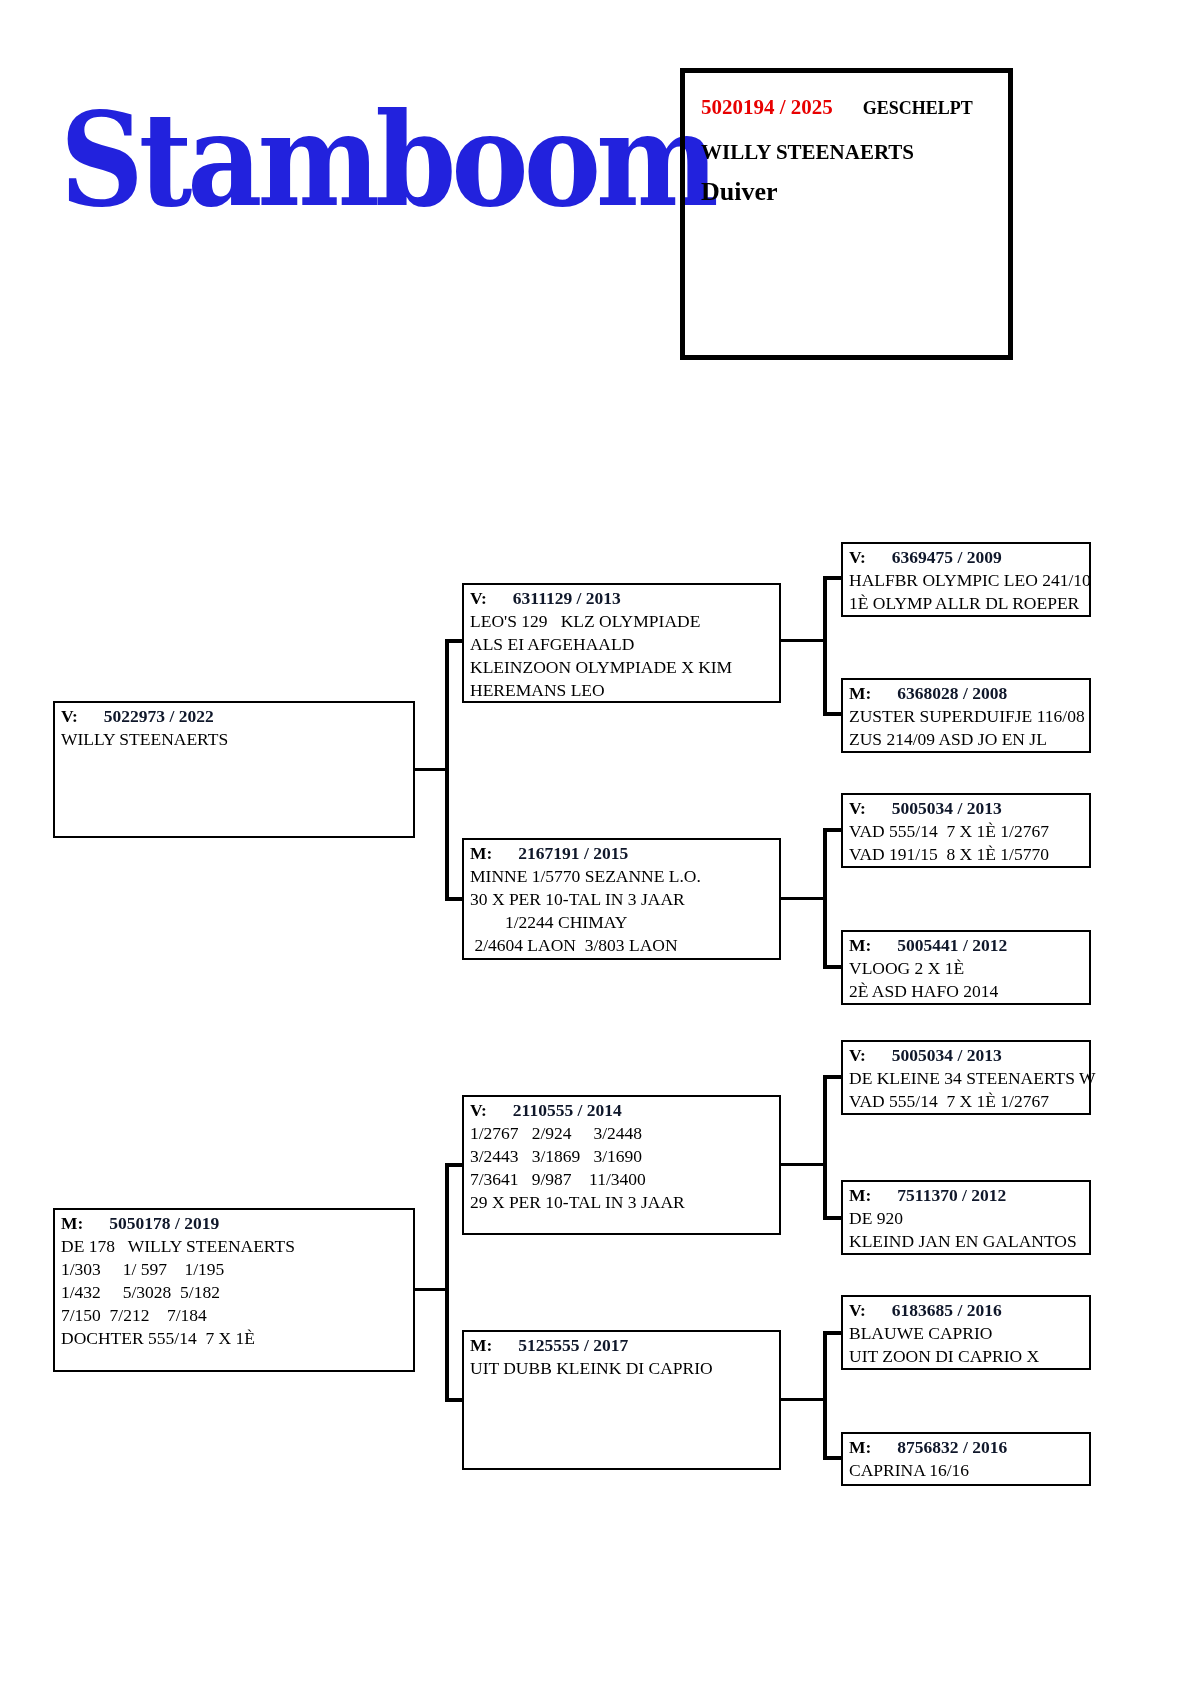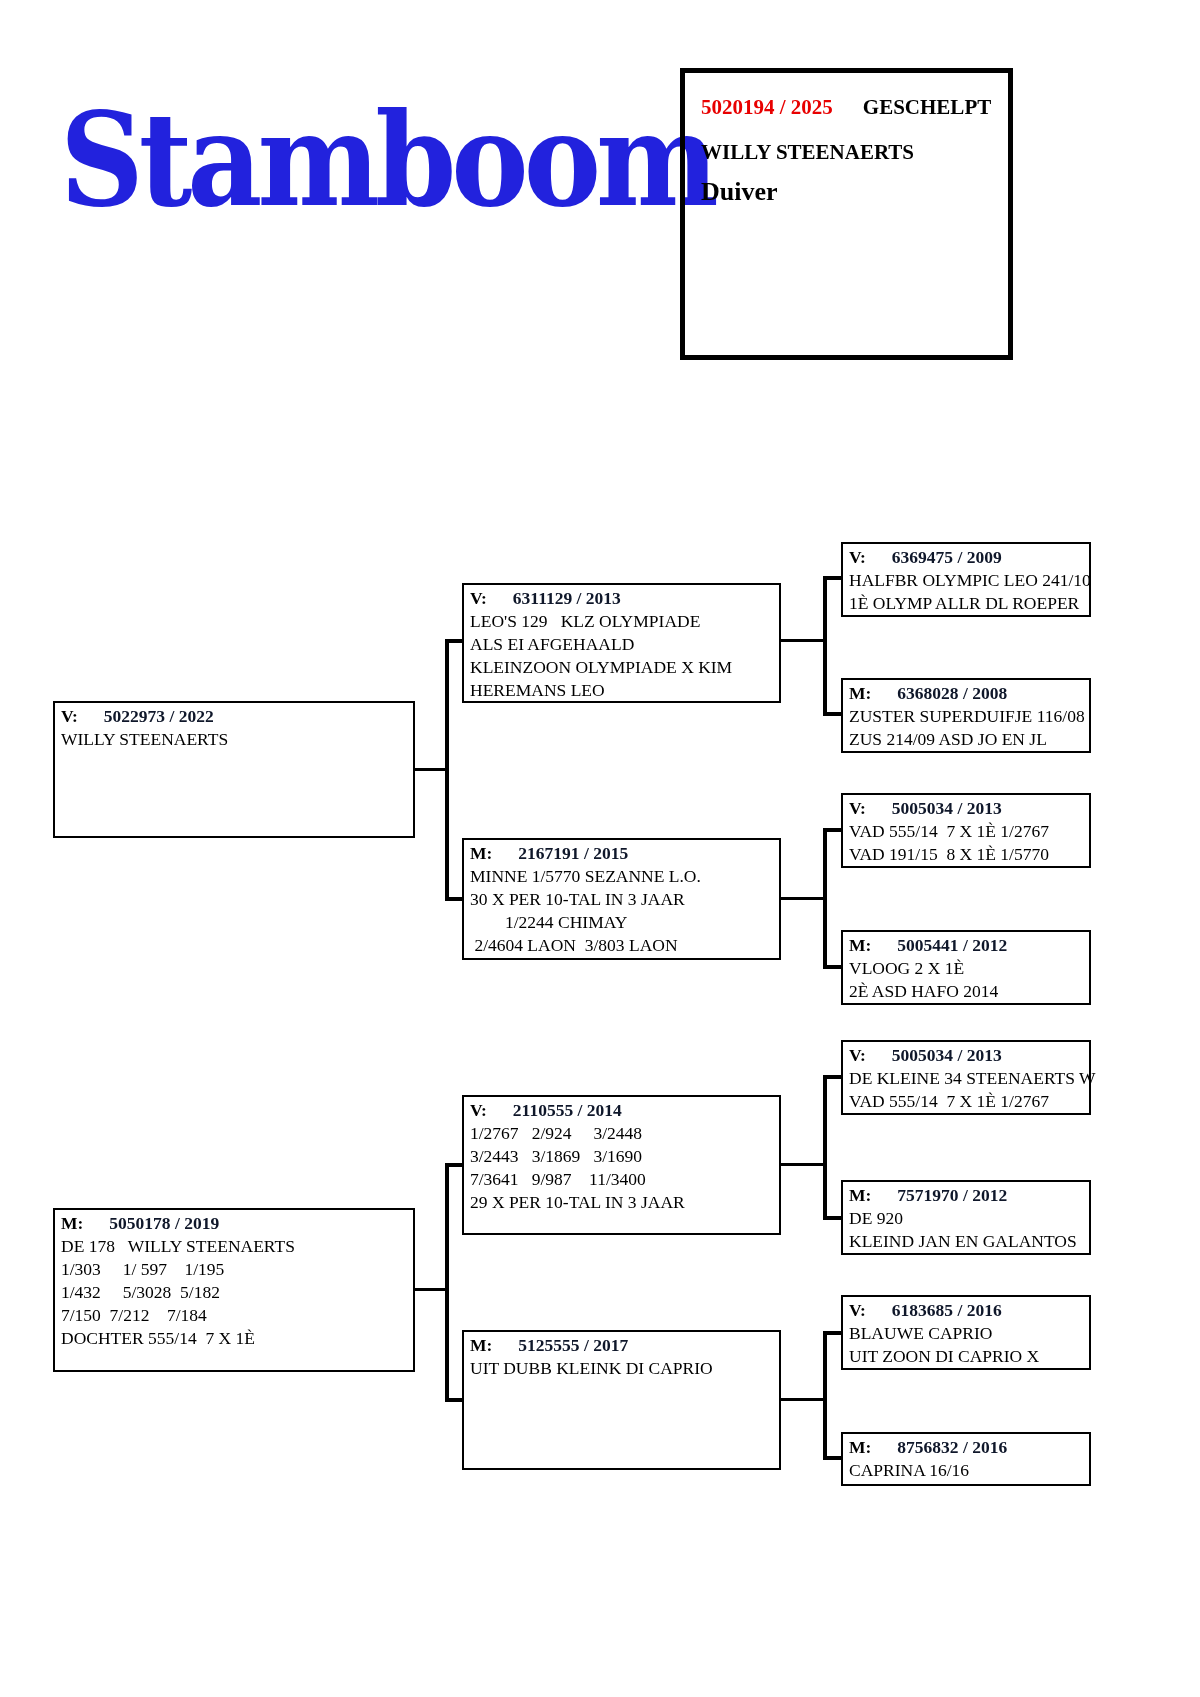--- a/index.html
+++ b/index.html
@@ -10,21 +10,21 @@
   .logo{position:absolute;left:60px;top:62px;width:600px;height:175px;
         font-family:"DejaVu Serif",serif;font-weight:bold;font-size:116px;
         line-height:175px;color:#2222dd;letter-spacing:-5px;
         transform:scaleY(1.12);transform-origin:top left;}
 
   
   .infobox{position:absolute;left:680px;top:68px;width:333px;height:292px;
            border:5px solid #000;box-sizing:border-box;padding:16px 0 0 16px;}
   .ib-line1{display:flex;align-items:baseline;gap:30px;margin-top:6px;}
   .ib-ring{color:#e80000;font-weight:bold;font-size:21px;}
-  .ib-colour{font-weight:bold;font-size:21px;}
+  .ib-colour{font-weight:bold;font-size:18px;}
   .ib-name{font-weight:bold;font-size:21px;margin-top:20px;}
   .ib-sex{font-weight:bold;font-size:26px;margin-top:12px;}
 
   
   .address{position:absolute;left:78px;top:278px;
            font-family:"Liberation Sans",sans-serif;font-weight:bold;
            font-style:italic;font-size:22px;line-height:27px;}
   .tel-label{font-style:normal;}
 
   
@@ -147,21 +147,21 @@
     <div class="ptitle">
         <span>V:</span>
         <span class="pring">5005034 / 2013</span>
       </div>
     <div class="pbody">DE KLEINE 34 STEENAERTS W
 VAD 555/14  7 X 1È 1/2767</div>
   </div>
   <div class="pbox" style="left:841px;top:1180px;width:250px;height:75px;">
     <div class="ptitle">
         <span>M:</span>
-        <span class="pring">7571970 / 2012</span>
+        <span class="pring">7511370 / 2012</span>
       </div>
     <div class="pbody">DE 920
 KLEIND JAN EN GALANTOS</div>
   </div>
   <div class="pbox" style="left:841px;top:1295px;width:250px;height:75px;">
     <div class="ptitle">
         <span>V:</span>
         <span class="pring">6183685 / 2016</span>
       </div>
     <div class="pbody">BLAUWE CAPRIO

